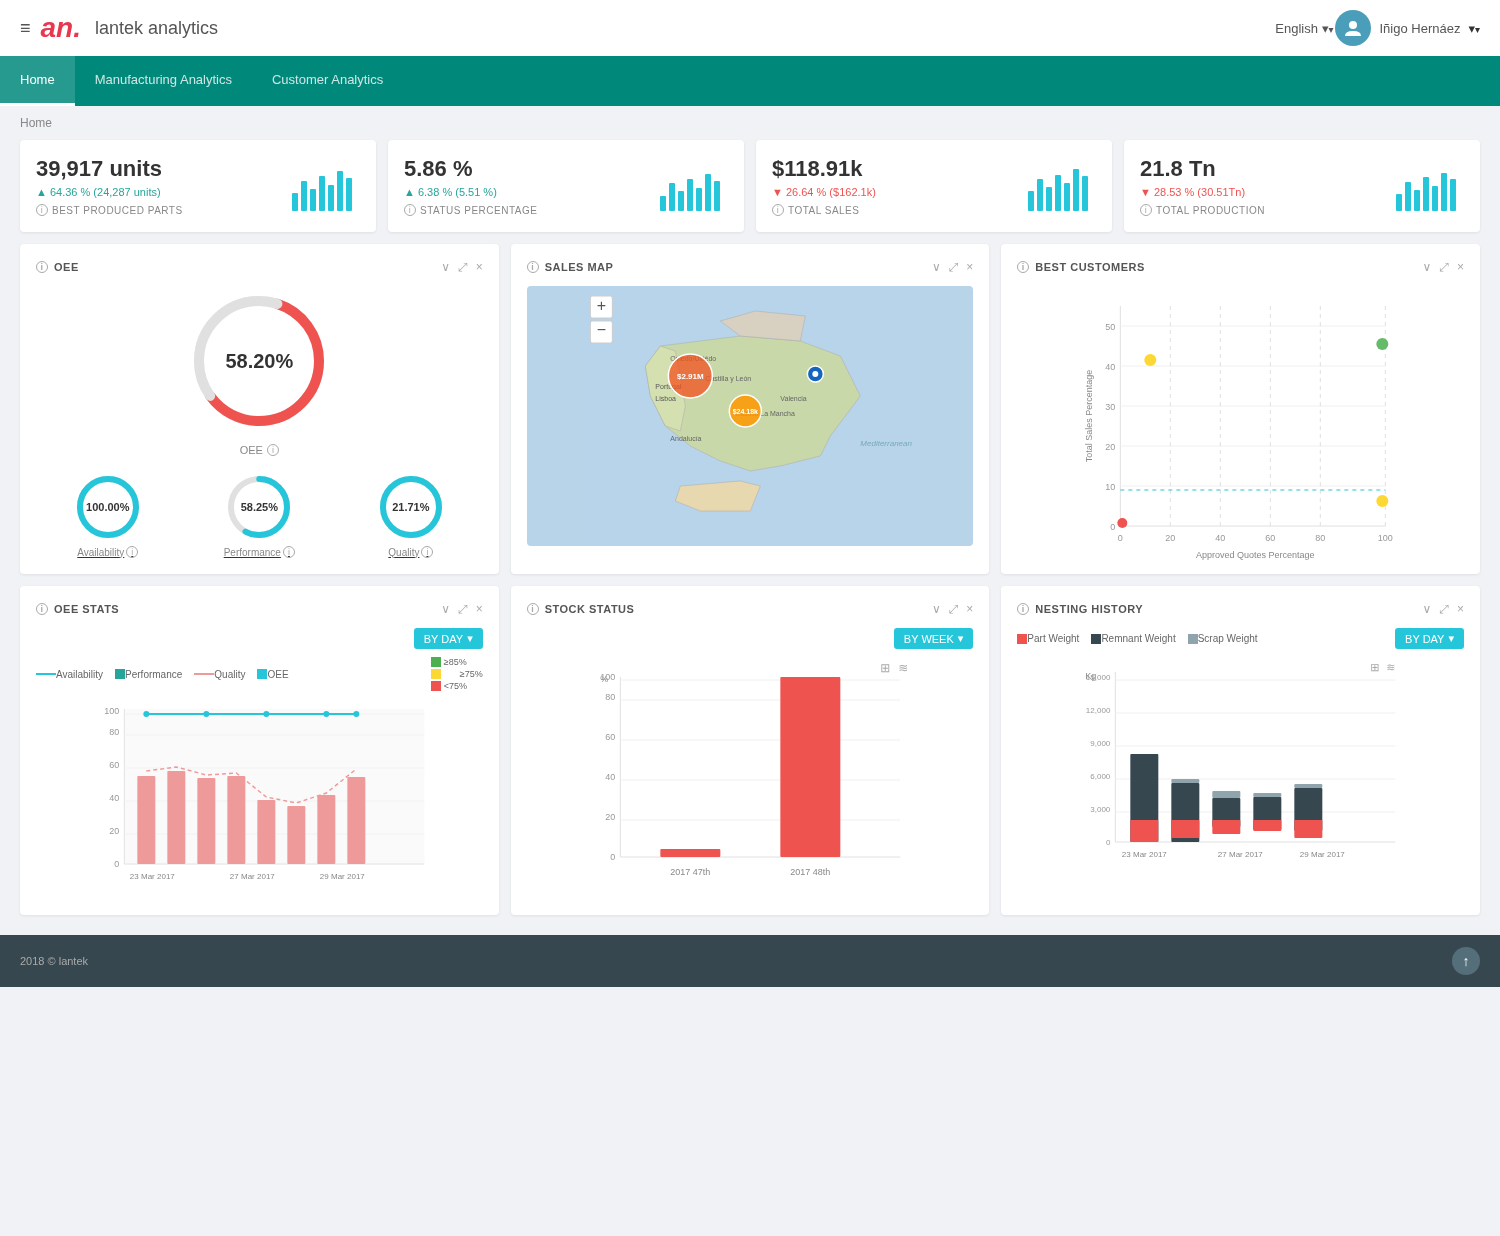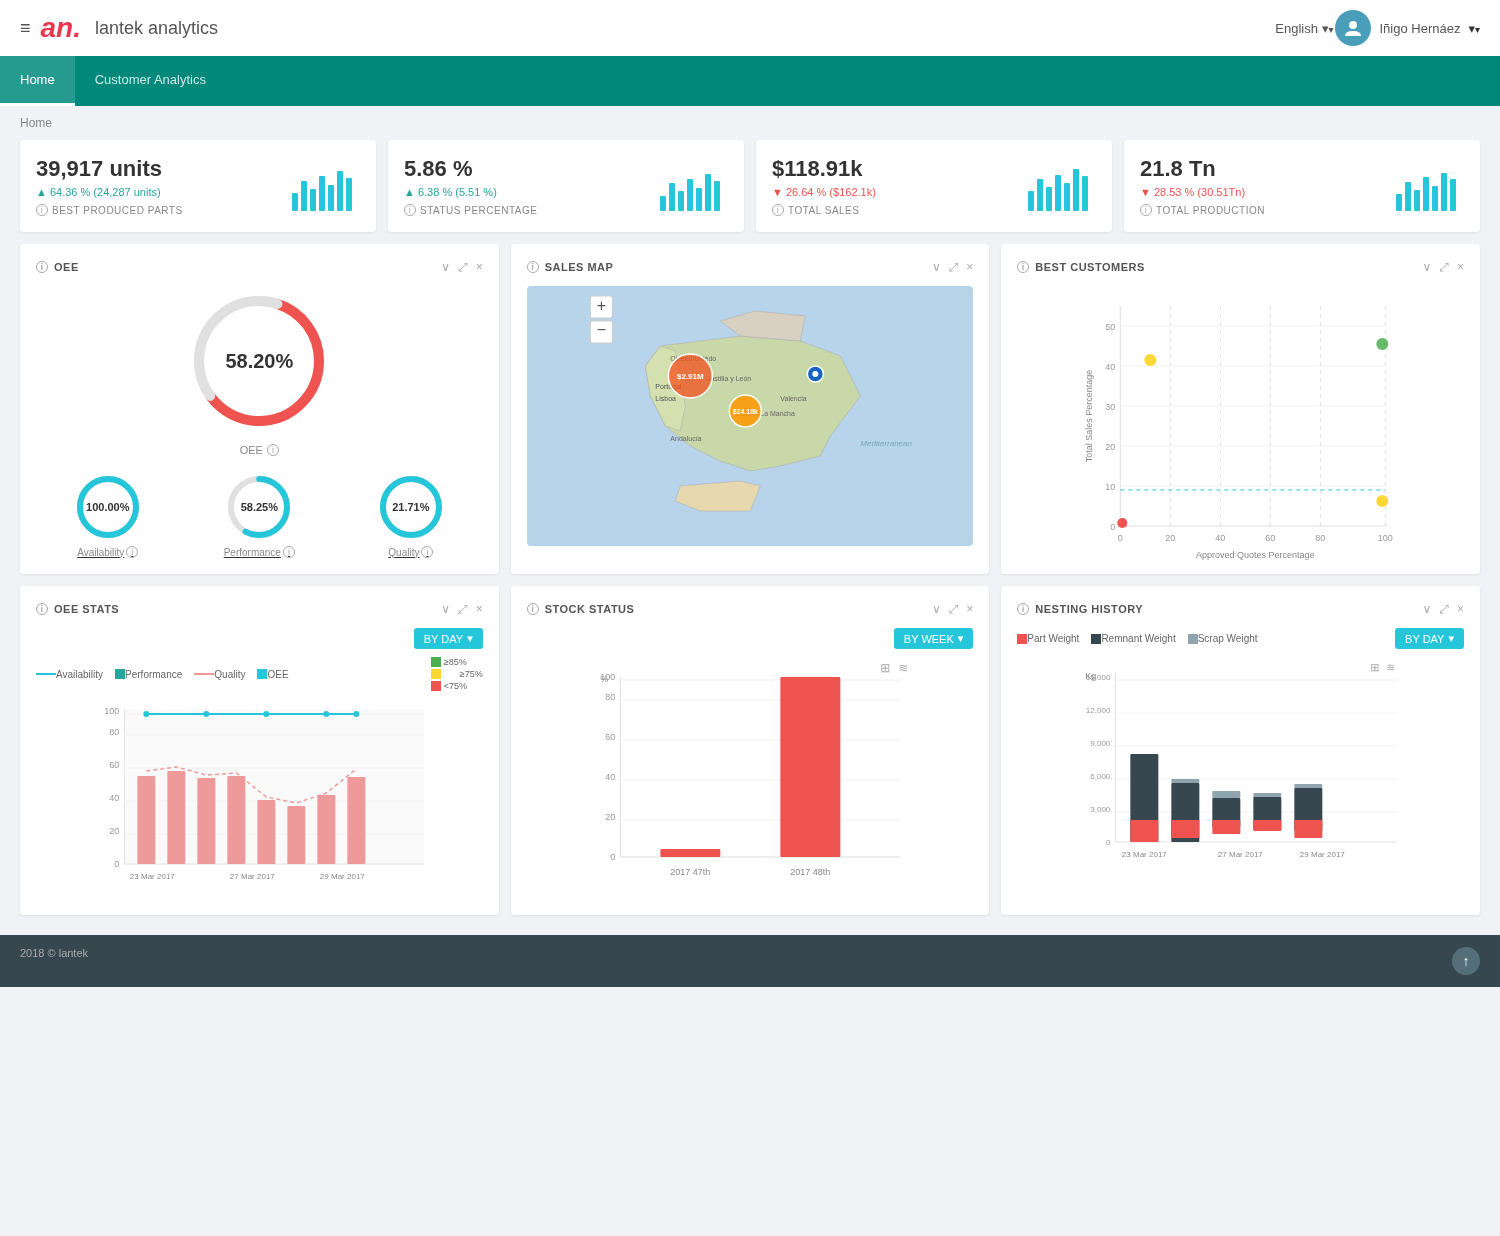--- a/index.html
+++ b/index.html
@@ -78,21 +78,21 @@
     .legend-line { width: 20px; height: 2px; }
     .legend-sq { width: 10px; height: 10px; }
 
     
     .period-btn { background: #26c6da; color: #fff; border: none; border-radius: 3px; padding: 4px 10px; font-size: 11px; cursor: pointer; display: flex; align-items: center; gap: 4px; margin-left: 28px; }
 
     
     svg text { font-family: 'Segoe UI', Arial, sans-serif; }
 
     
-    .footer { background: #37474f; color: #aaa; font-size: 11px; padding: 12px 20px; display: flex; align-items: flex-start; justify-content: space-between; margin-top: 8px; }
+    .footer { background: #37474f; color: #aaa; font-size: 11px; padding: 12px 20px; display: flex; align-items: center; justify-content: space-between; margin-top: 8px; }
 
     .info-icon { width: 12px; height: 12px; border: 1px solid #aaa; border-radius: 50%; display: inline-flex; align-items: center; justify-content: center; font-size: 9px; color: #aaa; cursor: pointer; }
 
     .chevron-down::after { content: '▾'; font-size: 10px; }
   </style>
 </head>
 <body>
 
 <div class="header">
   <div class="header-left">
@@ -113,20 +113,21 @@
           </svg>
       </div>
       <span class="user-name">Iñigo Hernáez</span>
       <span class="chevron-down">▾</span>
     </div>
   </div>
 </div>
 
 <nav class="nav">
   <a class="nav-item active">Home</a>
+  <a class="nav-item">Manufacturing Analytics</a>
   <a class="nav-item">Customer Analytics</a>
 </nav>
 
 <div class="breadcrumb">Home</div>
 
 <div class="stats-row">
 
   <div class="stat-card">
     <div class="stat-info">
       <div class="stat-value">39,917 units</div>

